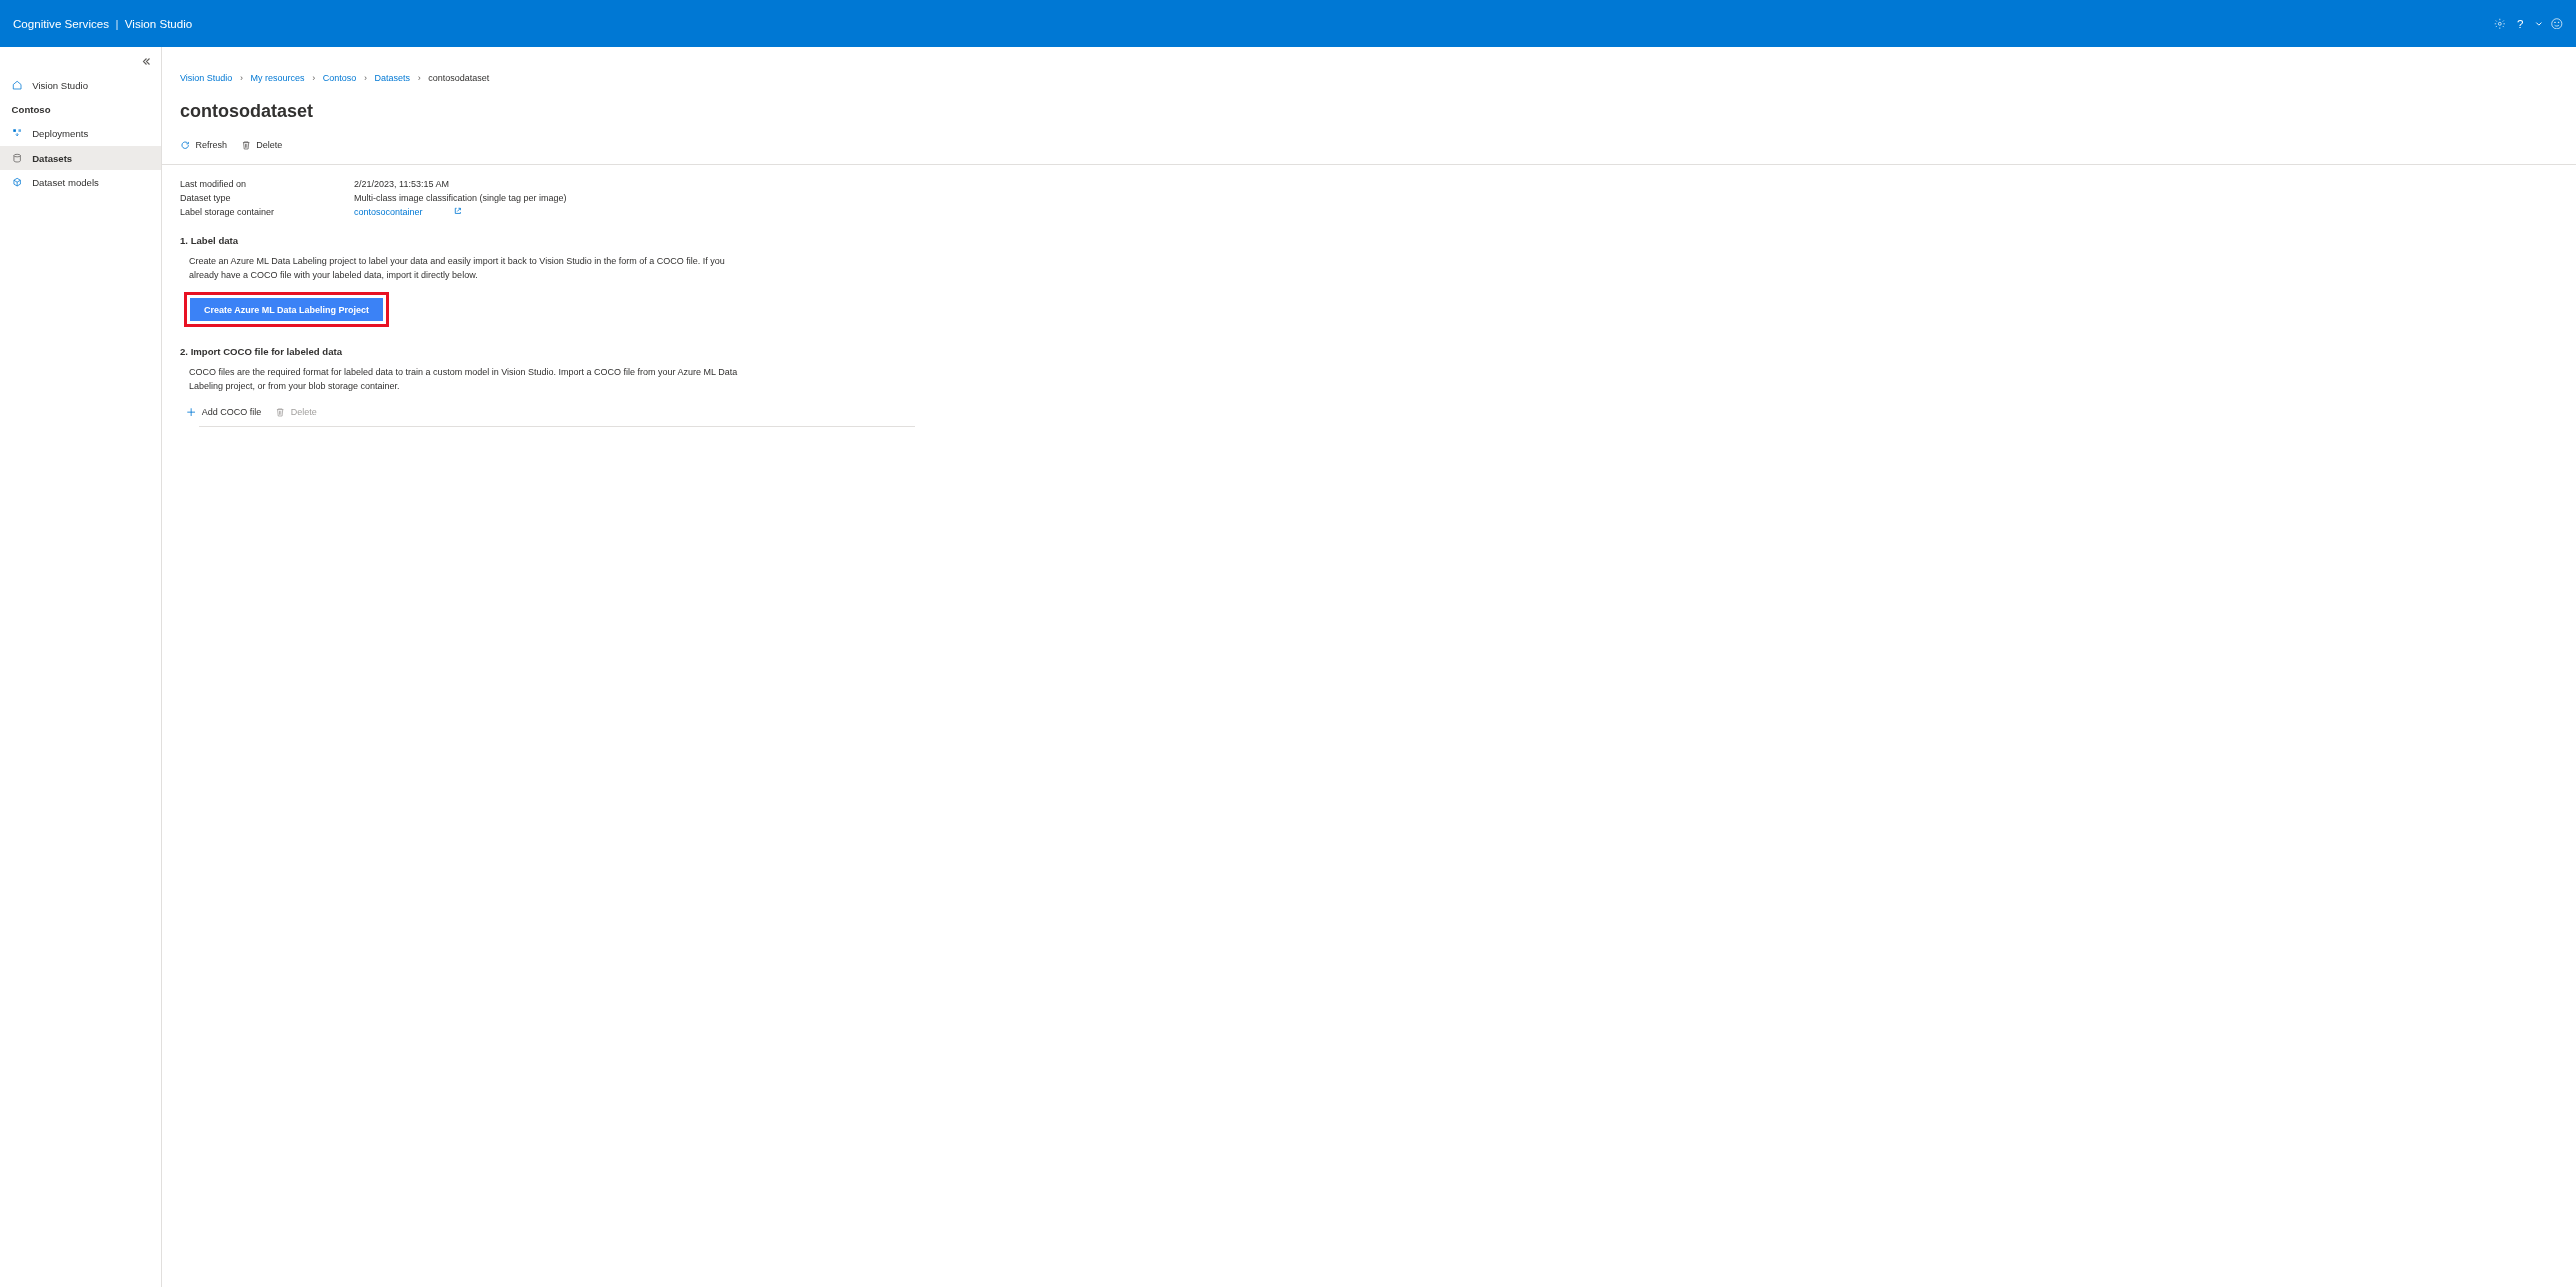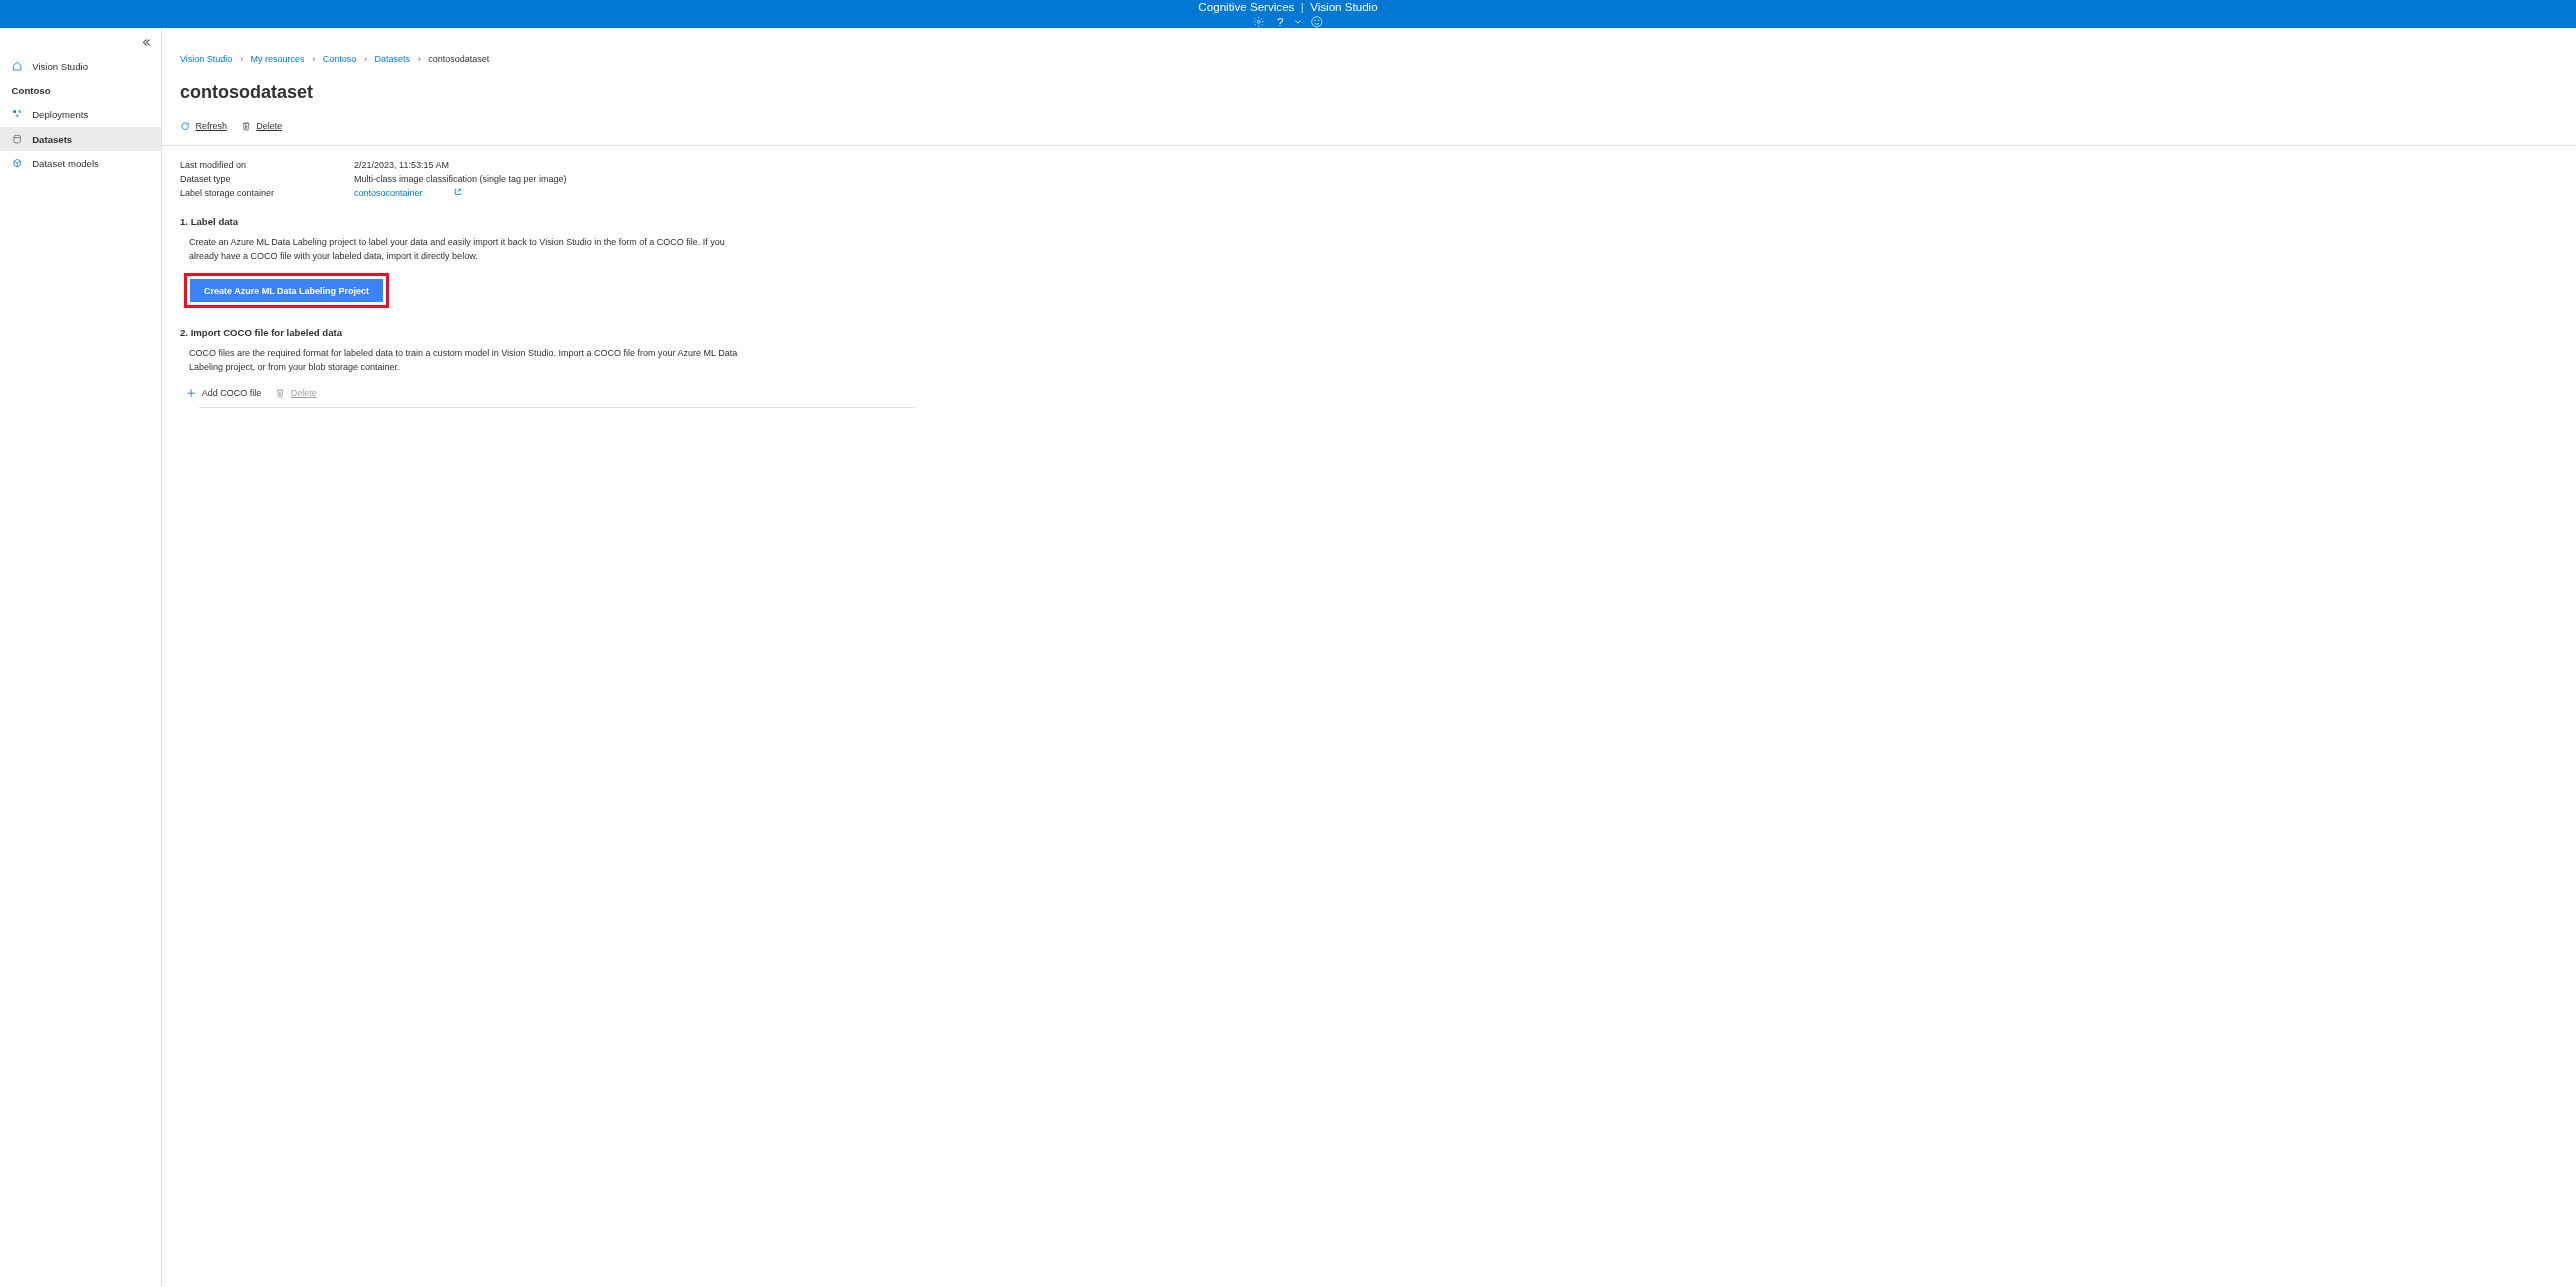--- a/index.html
+++ b/index.html
@@ -1,18 +1,18 @@
 <!DOCTYPE html>
 <html style="font-size:10.3px"><head>
   <meta charset="utf-8">
   <style>
     * { margin: 0; padding: 0; box-sizing: border-box; }
     body { font-family: "Segoe UI", -apple-system, BlinkMacSystemFont, sans-serif; font-size: 9px; color: #323130; background: #fff; }
     
-    .topbar { background: #0078d4; height: 28px; display: flex; align-items: center; justify-content: space-between; padding: 0 13px; flex-direction: column; }
+    .topbar { background: #0078d4; height: 47px; display: flex; align-items: center; justify-content: space-between; padding: 0 13px; }
     .topbar-left { display: flex; align-items: center; }
     .topbar-title { color: #fff; font-size: 11.6px; font-weight: 400; }
     .topbar-sep { color: #fff; margin: 0 6.4px; font-size: 11.6px; opacity: 0.8; }
     .topbar-sub { color: #fff; font-size: 11.6px; }
     .topbar-right { display: flex; align-items: center; gap: 9px; }
     .topbar-icon { color: #fff; cursor: pointer; display:flex; align-items:center; }
     
     .layout { display: flex; height: calc(100vh - 29.5px); }
     
     .sidebar { width: 162px; border-right: 0.6px solid #e1dfdd; padding-top: 5.1px; }
@@ -27,21 +27,21 @@
     .content-inner { padding: 0 18px; max-width: 771px; }
     
     .breadcrumbs { font-size: 9px; margin-bottom: 18px; }
     .bc-link { color: #0078d4; cursor: pointer; }
     .bc-sep { color: #605e5c; margin: 0 5.1px; }
     .bc-current { color: #323130; }
     
     .page-title { font-size: 18px; font-weight: 700; margin-bottom: 18px; }
     
     .cmdbar { display: flex; align-items: center; gap: 14px; margin-bottom: 14px; }
-    .cmd-btn { display: flex; align-items: center; cursor: pointer; font-size: 9px; color: #323130; text-decoration: underline; }
+    .cmd-btn { display: flex; align-items: center; cursor: pointer; font-size: 9px; color: #323130; }
     .cmd-btn svg { margin-right: 5.1px; }
     .cmd-btn.disabled { color: #a19f9d; cursor: default; }
     .full-width-line { border-top: 0.6px solid #e1dfdd; width: 100%; }
     
     .meta-block { padding: 14px 0; }
     .meta-row { display: flex; margin-bottom: 3.9px; font-size: 9px; }
     .meta-key { width: 174px; }
     .meta-val { }
     .link-val { color: #0078d4; cursor: pointer; }
     .ext-icon { margin-left: 31px; color: #0078d4; cursor:pointer; display:inline-flex; }

